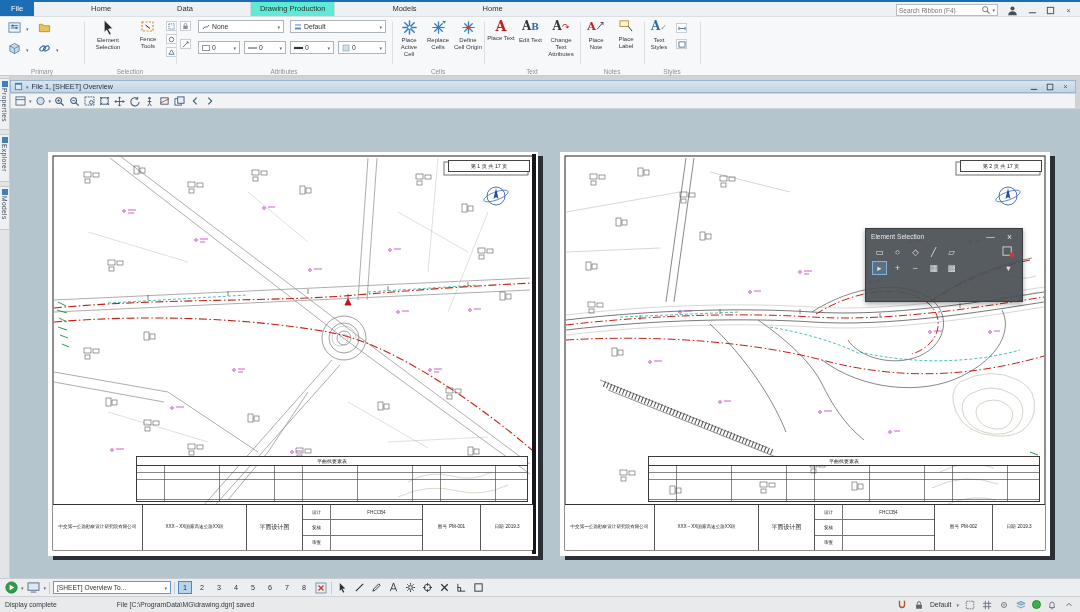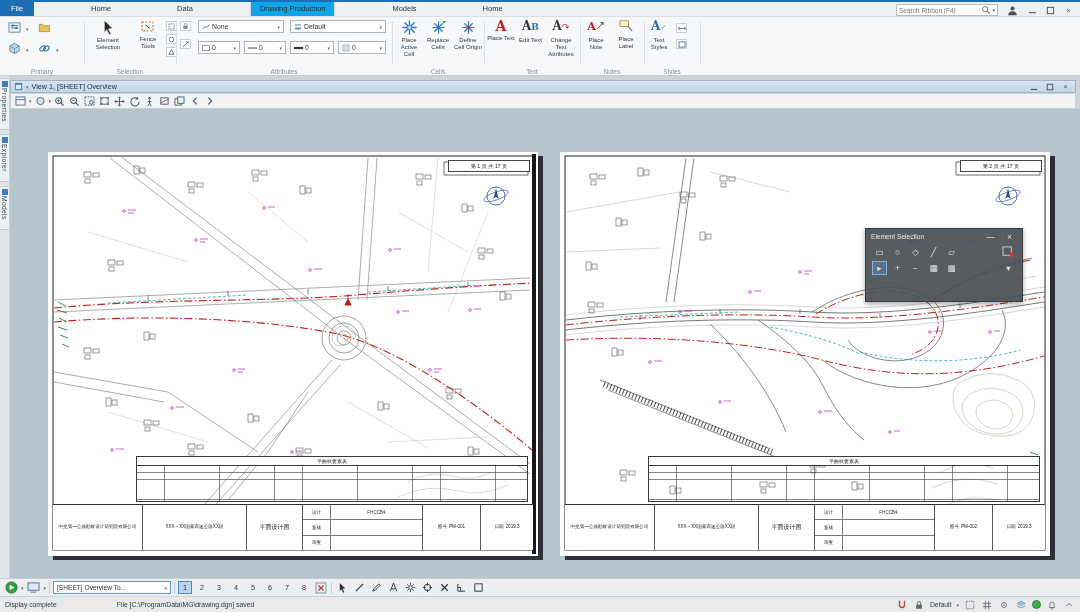--- a/index.html
+++ b/index.html
@@ -2,21 +2,21 @@
 <html><head>
 <meta charset="utf-8">
 <style>
   *{box-sizing:border-box;margin:0;padding:0;}
   html,body{width:1080px;height:612px;}
   body{font-family:"Liberation Sans","DejaVu Sans",sans-serif;background:#cfd3d6;position:relative;overflow:hidden;color:#222;font-size:8px;}
   
   .tabrow{position:absolute;top:0;left:0;right:0;height:17px;background:#eef1f4;border-top:2px solid #1b6db4;border-bottom:1px solid #dcdfe2;display:flex;align-items:stretch;gap:48px;}
   .tab{padding:0 9px;font-size:7.5px;line-height:14px;color:#2b3publicity036;color:#2b3036;}
   .tab.file{background:#1b6db4;color:#fff;padding:0 11px;}
-  .tab.active{background:#0ea5e9;border-left:1px solid #d5d8db;border-right:1px solid #d5d8db;}
+  .tab.active{background:#5eead4;border-left:1px solid #d5d8db;border-right:1px solid #d5d8db;}
   .search{position:absolute;left:896px;top:2px;width:102px;height:12px;background:#fff;border:1px solid #b7bcc2;display:flex;align-items:center;padding:0 2px;}
   .search input{border:none;outline:none;flex:1;font-size:6.5px;color:#555;width:70px;background:transparent;font-family:inherit;}
   .wbtn{width:13px;height:12px;display:inline-flex;align-items:center;justify-content:center;color:#555;font-size:7px;}
   
   .ribbon{position:absolute;top:17px;left:0;right:0;height:59px;background:#f7f8f9;border-bottom:1px solid #c9ccd0;}
   .grp{position:absolute;top:0;height:59px;}
   .glabel{position:absolute;bottom:1px;left:0;width:100%;text-align:center;font-size:6.4px;color:#8a9097;}
   .gdiv{position:absolute;top:5px;bottom:11px;width:1px;background:#dcdfe2;}
   .rbtn{position:absolute;display:flex;flex-direction:column;align-items:center;gap:1px;font-size:6px;line-height:1.15;color:#33383d;text-align:center;}
   .combo{position:absolute;display:flex;align-items:center;background:#fff;border:1px solid #aeb4ba;height:13px;font-size:6.8px;padding:0 3px;gap:2px;color:#333;}
@@ -334,21 +334,21 @@
     </div>
     <div class="gdiv" style="left:700px;"></div>
   </div>
 
   <div class="vtitle">
     <svg width="9" height="9" viewBox="0 0 10 10">
         <rect x="1" y="1" width="8" height="8" fill="#3f7fc0"></rect>
         <rect x="2" y="3" width="6" height="5" fill="#dceaf6"></rect>
       </svg>
     <span class="car">▾</span>
-    <span>View 1, [SHEET] Overview</span>
+    <span>File 1, [SHEET] Overview</span>
     <span class="sp"></span>
     <span class="wbtn">
         <svg width="8" height="8" viewBox="0 0 10 10">
           <line x1="1" y1="8" x2="9" y2="8" stroke="#3a4a5a" stroke-width="1.3"></line>
         </svg>
       </span>
     <span class="wbtn">
         <svg width="8" height="8" viewBox="0 0 10 10">
           <rect x="1.5" y="1.5" width="7" height="7" fill="none" stroke="#3a4a5a" stroke-width="1.1"></rect>
         </svg>

